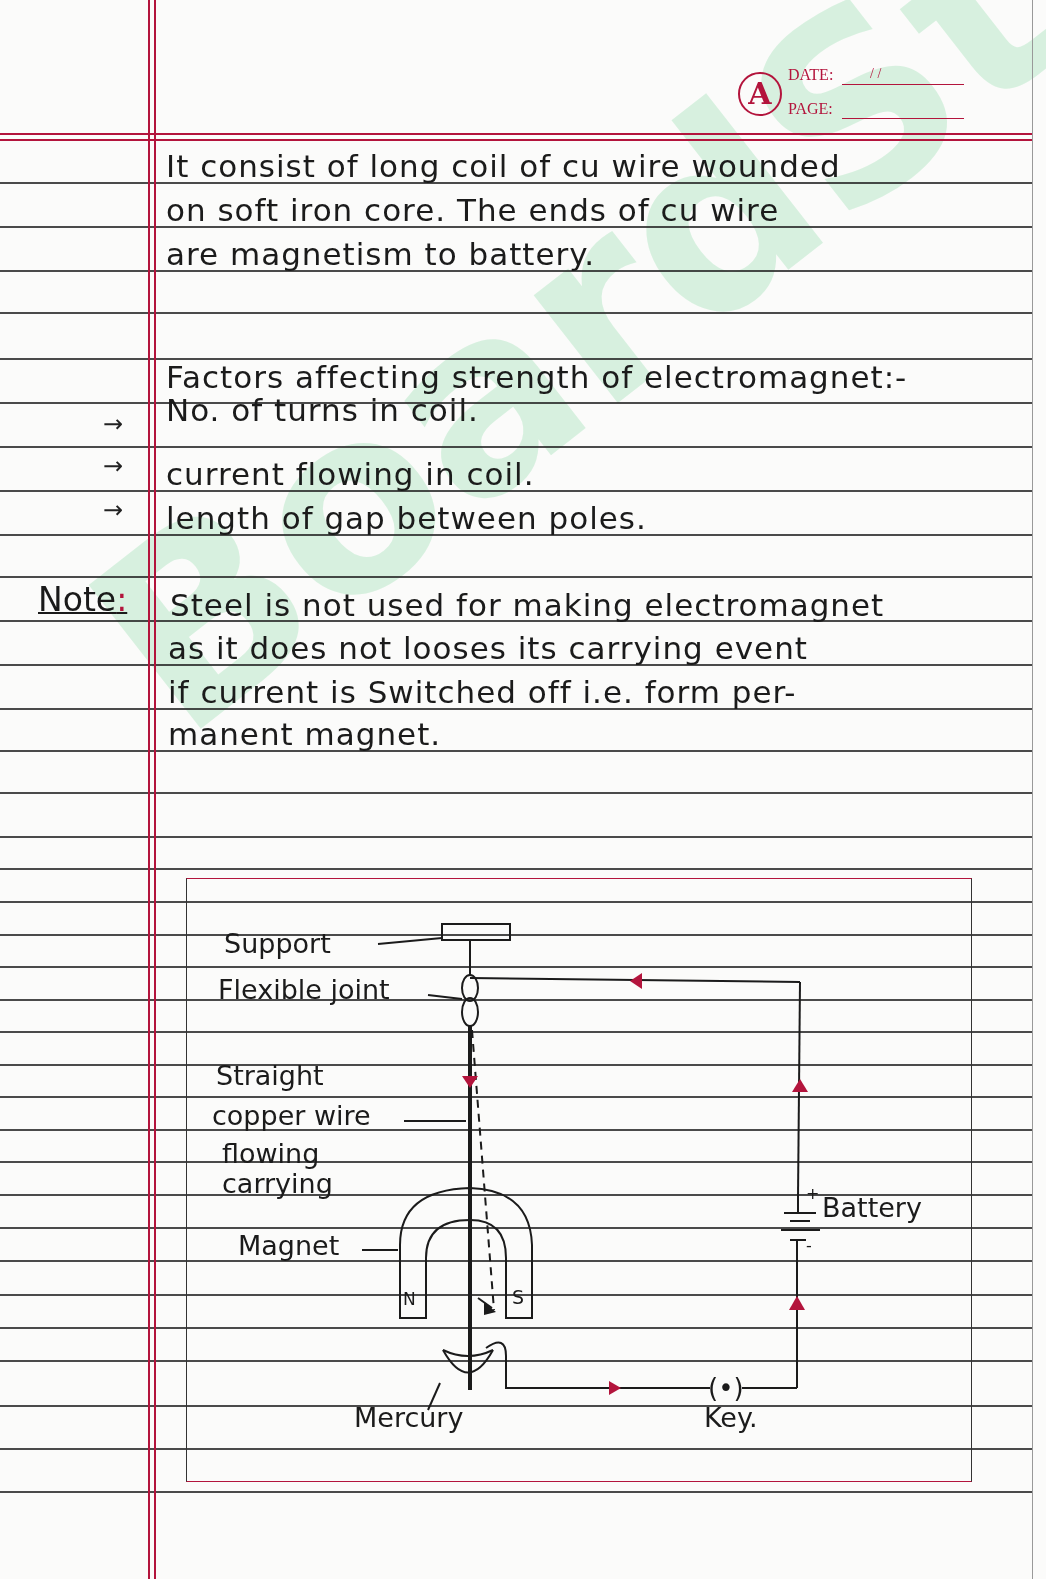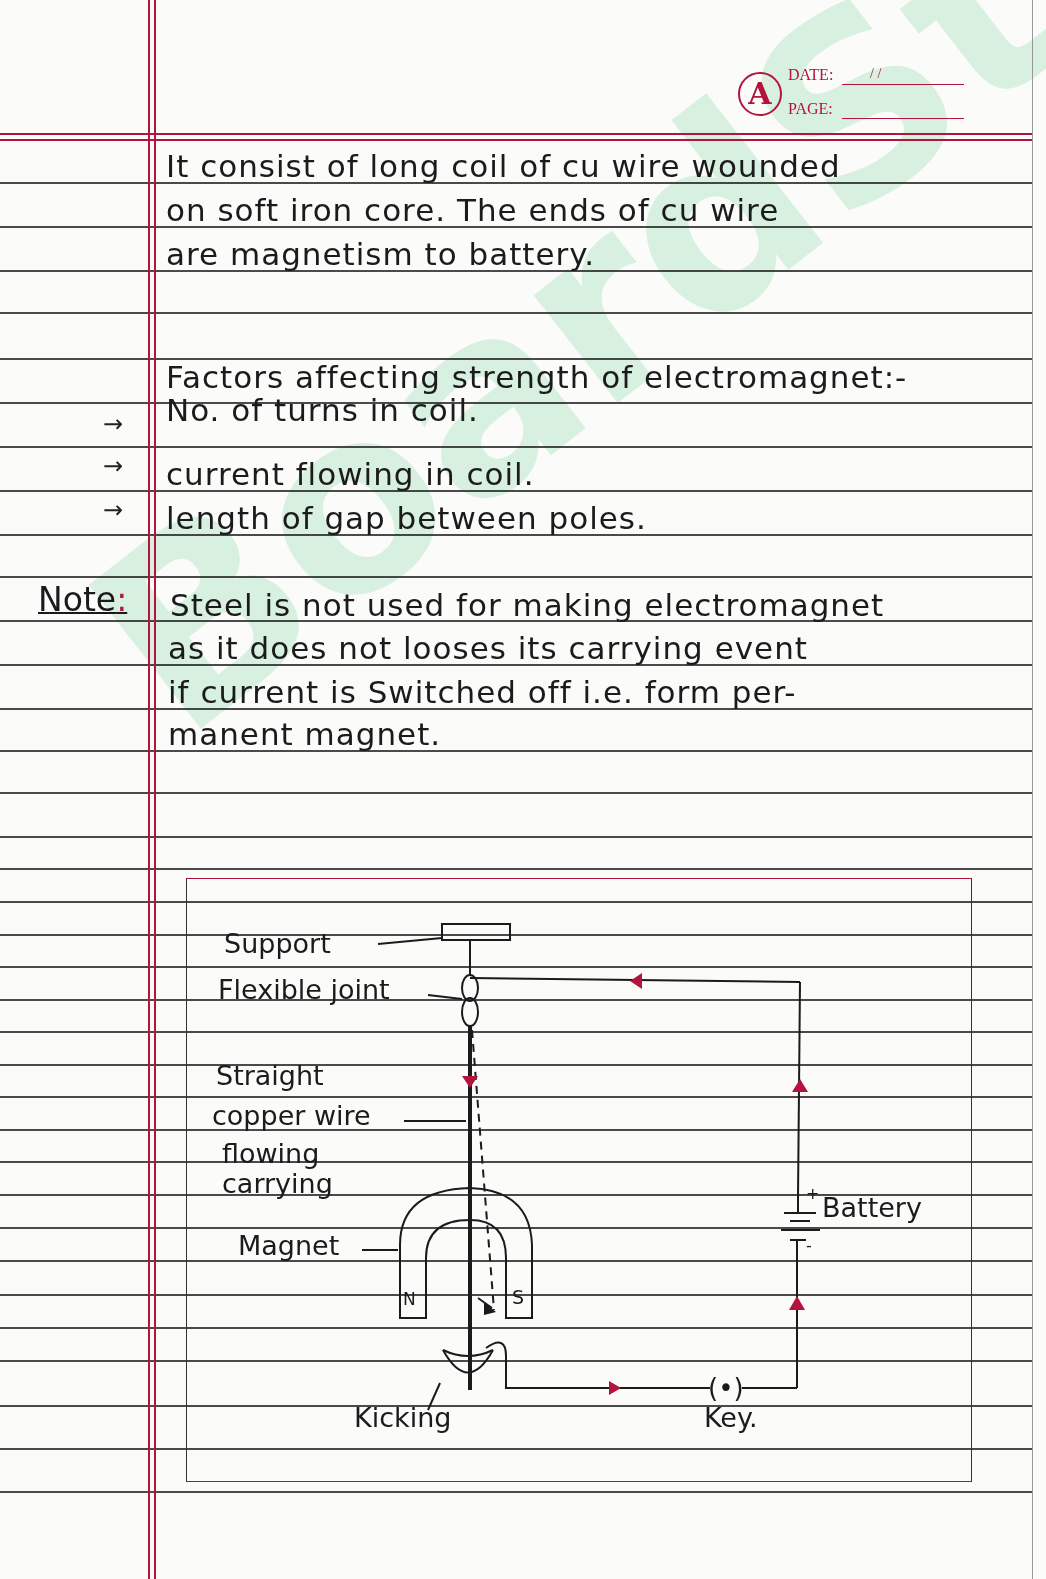--- a/index.html
+++ b/index.html
@@ -176,16 +176,16 @@
   <div class="lbl-d" style="left:216px; top:1060px">Straight</div>
   <div class="lbl-d" style="left:212px; top:1100px">copper wire</div>
   <div class="lbl-d" style="left:222px; top:1138px">flowing</div>
   <div class="lbl-d" style="left:222px; top:1168px">carrying</div>
   <div class="lbl-d" style="left:238px; top:1230px">Magnet</div>
   <div class="lbl-d" style="left:403px; top:1289px; font-size:17px">N</div>
   <div class="lbl-d" style="left:512px; top:1286px; font-size:19px">S</div>
   <div class="lbl-d" style="left:806px; top:1184px; font-size:16px">+</div>
   <div class="lbl-d" style="left:806px; top:1236px; font-size:16px">-</div>
   <div class="lbl-d" style="left:822px; top:1192px">Battery</div>
-  <div class="lbl-d" style="left:354px; top:1402px">Kicking</div>
+  <div class="lbl-d" style="left:354px; top:1402px">Mercury</div>
   <div class="lbl-d" style="left:704px; top:1402px">Key.</div>
 
 </div>
 
 </body></html>

